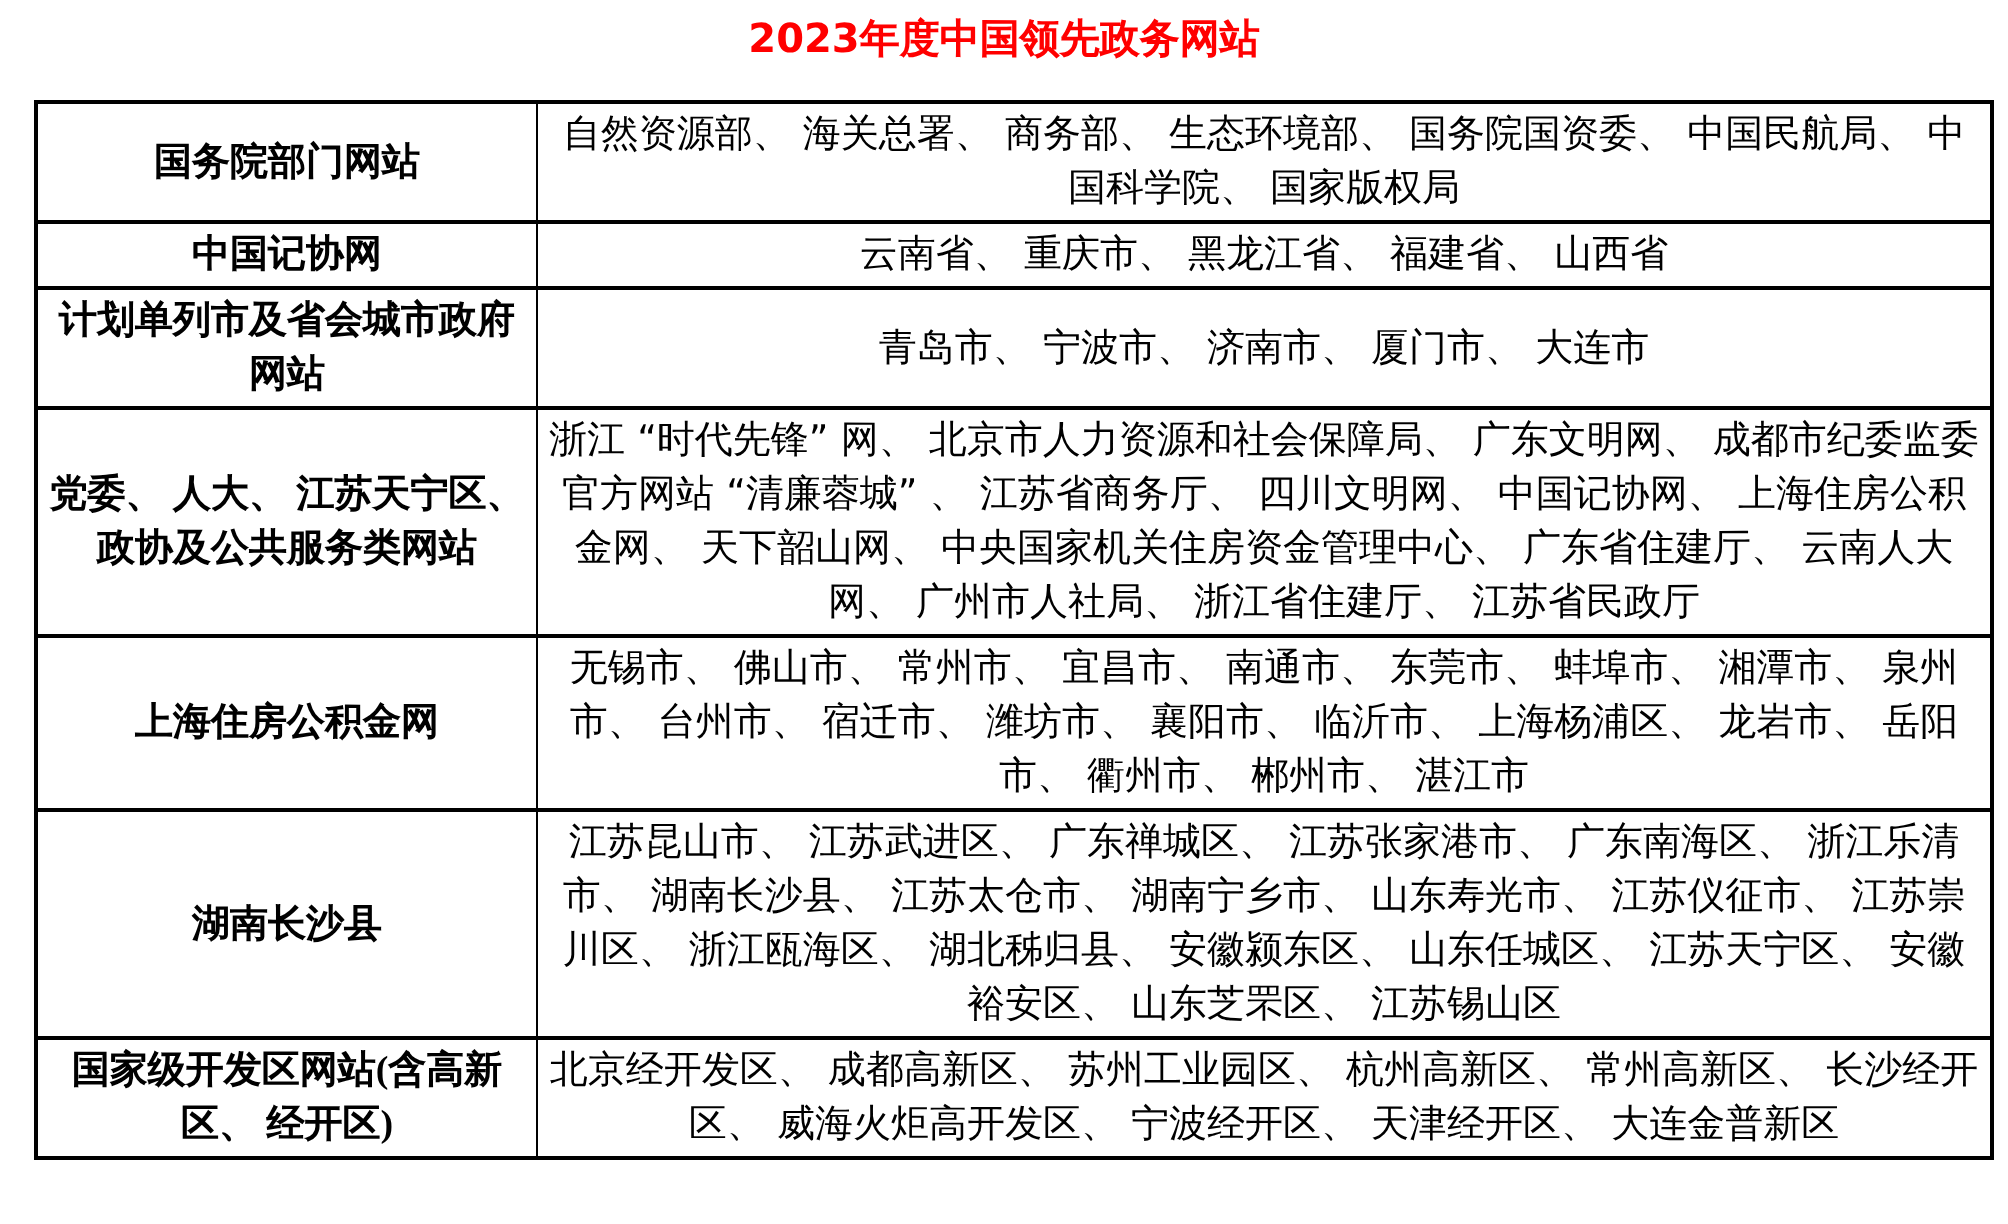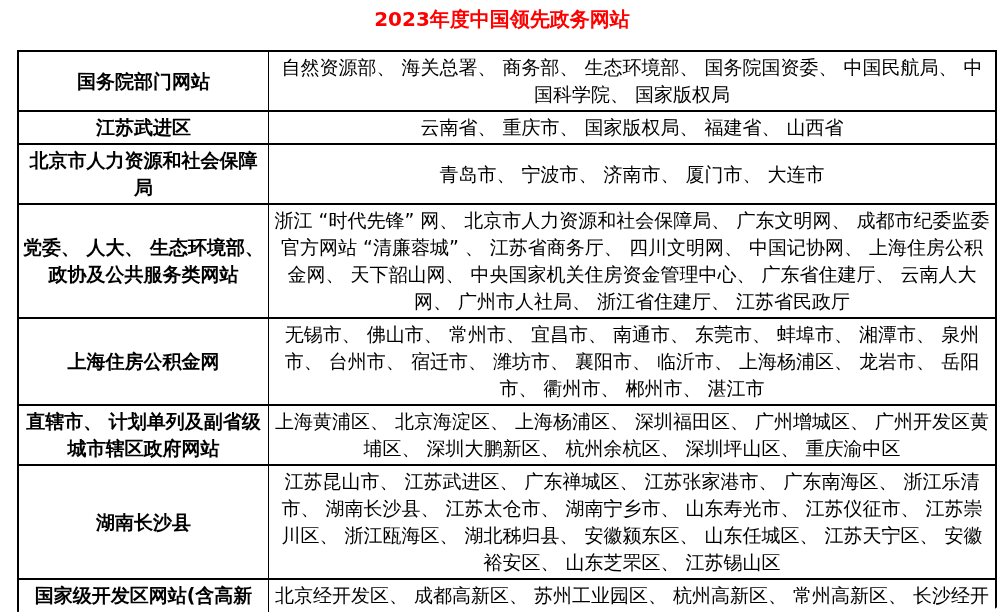--- a/index.html
+++ b/index.html
@@ -36,20 +36,21 @@
   }
   table.ranking th.cat {
     width: 245px;
     font-weight: bold;
     text-align: center;
     vertical-align: middle;
     border: 1px solid #000000;
     border-top-width: 2px;
     border-bottom-width: 2px;
     padding: 2px 2px;
+    font-family: Liberation Serif, serif;
   }
   table.ranking td.sites {
     text-align: center;
     vertical-align: middle;
     border: 1px solid #000000;
     border-top-width: 2px;
     border-bottom-width: 2px;
     padding: 2px 3px;
     word-break: break-all;
   }
@@ -61,38 +62,34 @@
 
   <div class="title">2023年度中国领先政务网站</div>
 
   <table class="ranking">
     <tbody>
       <tr>
         <th class="cat">国务院部门网站</th>
         <td class="sites">自然资源部、 海关总署、 商务部、 生态环境部、 国务院国资委、 中国民航局、 中国科学院、 国家版权局</td>
       </tr>
       <tr>
-        <th class="cat">江苏武进区</th>
-        <td class="sites">云南省、 重庆市、 国家版权局、 福建省、 山西省</td>
+        <th class="cat">中国记协网</th>
+        <td class="sites">云南省、 重庆市、 黑龙江省、 福建省、 山西省</td>
       </tr>
       <tr>
-        <th class="cat">北京市人力资源和社会保障局</th>
+        <th class="cat">计划单列市及省会城市政府网站</th>
         <td class="sites">青岛市、 宁波市、 济南市、 厦门市、 大连市</td>
       </tr>
       <tr>
-        <th class="cat">党委、 人大、 生态环境部、 政协及公共服务类网站</th>
+        <th class="cat">党委、 人大、 江苏天宁区、 政协及公共服务类网站</th>
         <td class="sites">浙江 “时代先锋” 网、 北京市人力资源和社会保障局、 广东文明网、 成都市纪委监委官方网站 “清廉蓉城” 、 江苏省商务厅、 四川文明网、 中国记协网、 上海住房公积金网、 天下韶山网、 中央国家机关住房资金管理中心、 广东省住建厅、 云南人大网、 广州市人社局、 浙江省住建厅、 江苏省民政厅</td>
       </tr>
       <tr>
         <th class="cat">上海住房公积金网</th>
         <td class="sites">无锡市、 佛山市、 常州市、 宜昌市、 南通市、 东莞市、 蚌埠市、 湘潭市、 泉州市、 台州市、 宿迁市、 潍坊市、 襄阳市、 临沂市、 上海杨浦区、 龙岩市、 岳阳市、 衢州市、 郴州市、 湛江市</td>
-      </tr>
-      <tr>
-        <th class="cat">直辖市、 计划单列及副省级城市辖区政府网站</th>
-        <td class="sites">上海黄浦区、 北京海淀区、 上海杨浦区、 深圳福田区、 广州增城区、 广州开发区黄埔区、 深圳大鹏新区、 杭州余杭区、 深圳坪山区、 重庆渝中区</td>
       </tr>
       <tr>
         <th class="cat">湖南长沙县</th>
         <td class="sites">江苏昆山市、 江苏武进区、 广东禅城区、 江苏张家港市、 广东南海区、 浙江乐清市、 湖南长沙县、 江苏太仓市、 湖南宁乡市、 山东寿光市、 江苏仪征市、 江苏崇川区、 浙江瓯海区、 湖北秭归县、 安徽颍东区、 山东任城区、 江苏天宁区、 安徽裕安区、 山东芝罘区、 江苏锡山区</td>
       </tr>
       <tr>
         <th class="cat">国家级开发区网站(含高新区、 经开区)</th>
         <td class="sites">北京经开发区、 成都高新区、 苏州工业园区、 杭州高新区、 常州高新区、 长沙经开区、 威海火炬高开发区、 宁波经开区、 天津经开区、 大连金普新区</td>
       </tr>
     </tbody>

